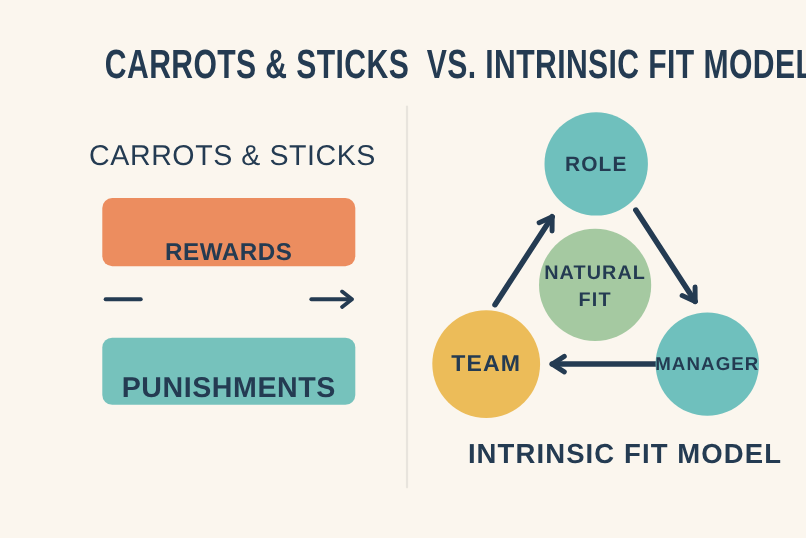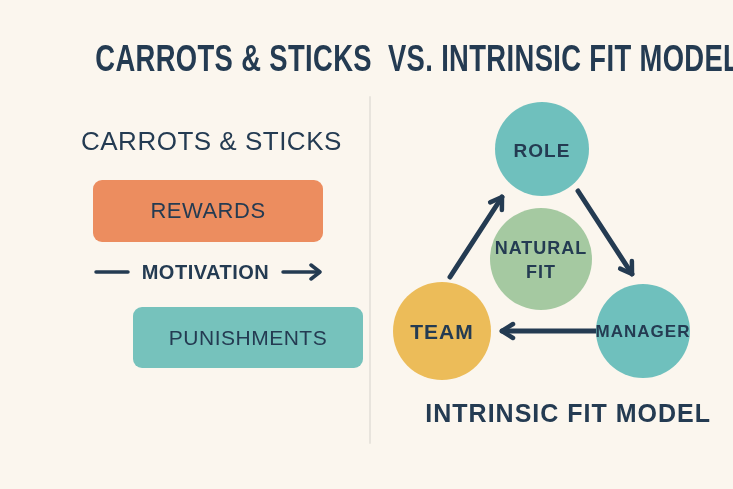--- a/index.html
+++ b/index.html
@@ -34,29 +34,29 @@
     font-size: 26px;
     font-weight: normal;
     letter-spacing: 0.5px;
     color: var(--ink, #243b52);
   }
   .box {
     position: absolute;
     left: 93px;
     width: 230px;
     display: flex;
-    align-items: center;
+    align-items: flex-end;
     justify-content: center;
     border-radius: 9px;
-    font-weight: normal;
+    font-weight: bold;
     letter-spacing: 0.5px;
     color: var(--ink, #243b52);
   }
   .box-rewards { top: 180px; height: 62px; background: var(--rewards_box, #ec8d5f); font-size: 22px; }
-  .box-punishments { top: 307px; height: 61px; background: var(--punishments_box, #76c2bc); font-size: 21px; margin-left: 40px; }
+  .box-punishments { top: 307px; height: 61px; background: var(--punishments_box, #76c2bc); font-size: 26px; }
   .motivation-row {
     position: absolute;
     left: 93px; top: 258px;
     width: 231px; height: 28px;
     display: flex;
     align-items: center;
     justify-content: space-between;
   }
   .motivation-label {
     font-size: 20px;
@@ -129,21 +129,20 @@
     <h2 class="left-heading">CARROTS &amp; STICKS</h2>
 
     <div class="box box-rewards">
       <span>REWARDS</span>
     </div>
 
     <div class="motivation-row">
       <svg width="38" height="10" viewBox="0 0 38 10">
         <line class="mini-stroke" x1="3" y1="5" x2="35" y2="5"></line>
       </svg>
-      <span class="motivation-label">MOTIVATION</span>
       <svg width="44" height="18" viewBox="0 0 44 18">
         <line class="mini-stroke" x1="3" y1="9" x2="38" y2="9"></line>
         <polyline class="mini-stroke" points="31,2 40,9 31,16"></polyline>
       </svg>
     </div>
 
     <div class="box box-punishments">
       <span>PUNISHMENTS</span>
     </div>
   </section>

